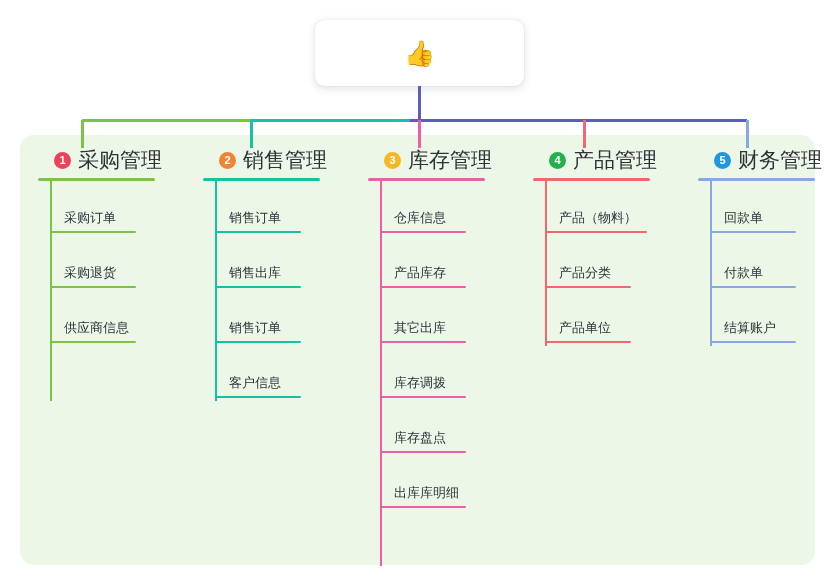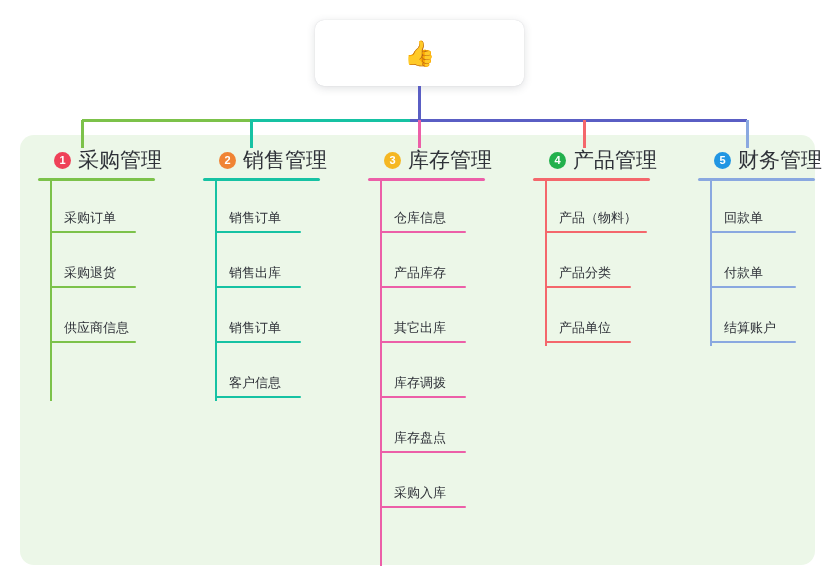--- a/index.html
+++ b/index.html
@@ -228,21 +228,21 @@
           </div>
           <div class="leaf">
             <span class="leaf-label">库存调拨</span>
             <div class="leaf-rule" style="background: rgb(236, 95, 168);"></div>
           </div>
           <div class="leaf">
             <span class="leaf-label">库存盘点</span>
             <div class="leaf-rule" style="background: rgb(236, 95, 168);"></div>
           </div>
           <div class="leaf">
-            <span class="leaf-label">采购入库</span>
+            <span class="leaf-label">出库库明细</span>
             <div class="leaf-rule" style="background: rgb(236, 95, 168);"></div>
           </div>
         </div>
       </div>
       <div class="column" style="left: 533px;">
         <div class="col-head">
           <span class="badge" style="background: rgb(34, 177, 76);">4</span>
           <span class="col-title">产品管理</span>
         </div>
         <div class="head-rule" style="background: rgb(244, 103, 108); width: 117px;"></div>

